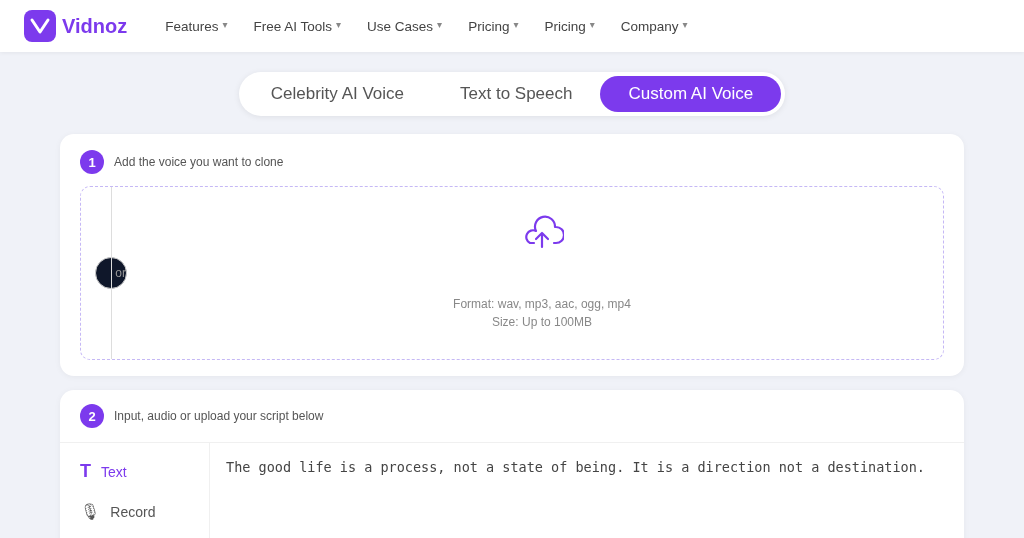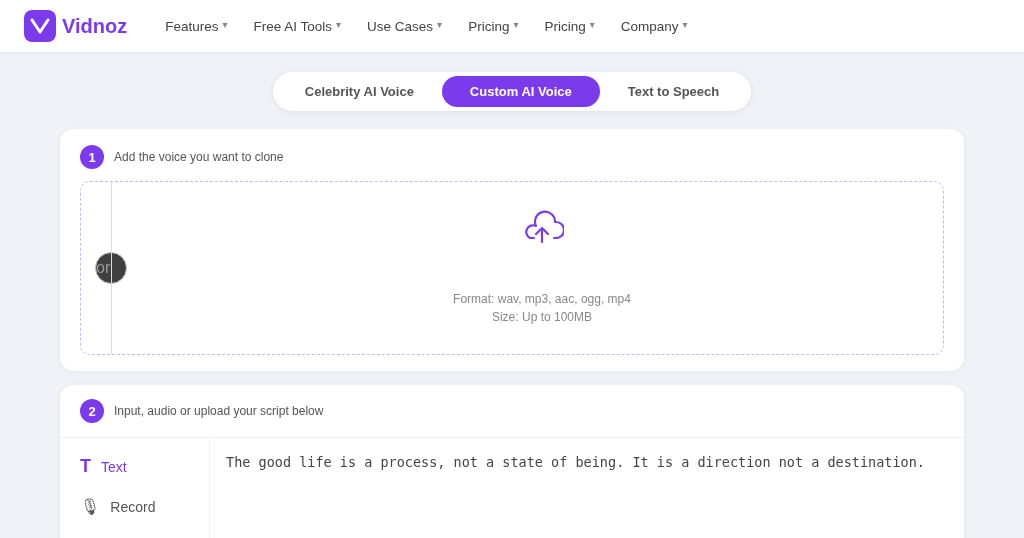--- a/index.html
+++ b/index.html
@@ -76,22 +76,22 @@
       display: flex;
       background: #fff;
       border-radius: 30px;
       padding: 4px;
       gap: 0;
       box-shadow: 0 1px 6px rgba(0,0,0,0.08);
     }
     .tab {
       padding: 8px 28px;
       border-radius: 24px;
-      font-size: 13px;
-      font-weight: 700;
+      font-size: 17px;
+      font-weight: 400;
       cursor: pointer;
       color: #555;
       transition: all 0.2s;
     }
     .tab.active {
       background: #7c3aed;
       color: #fff;
     }
 
     
@@ -160,24 +160,24 @@
       line-height: 1.5;
       margin-top: 28px;
     }
     .or-circle {
       width: 32px;
       height: 32px;
       border: 1.5px solid #ccc;
       border-radius: 50%;
       display: flex;
       align-items: center;
-      justify-content: flex-start;
-      font-size: 16px;
+      justify-content: flex-end;
+      font-size: 12px;
       color: #999;
-      background: #404040;
+      background: #0f172a;
     }
 
     
     .script-section {
       background: #fff;
       border-radius: 14px;
       padding: 0;
       box-shadow: 0 1px 6px rgba(0,0,0,0.05);
       overflow: hidden;
     }
@@ -272,25 +272,25 @@
   </div>
 </nav>
 
 <div class="main">
 
   <div class="tabs-wrapper">
     <div class="tabs">
       <div class="tab">
         <span>Celebrity AI Voice</span>
       </div>
+      <div class="tab">
+        <span>Text to Speech</span>
+      </div>
       <div class="tab active">
         <span>Custom AI Voice</span>
-      </div>
-      <div class="tab">
-        <span>Text to Speech</span>
       </div>
     </div>
   </div>
 
   <div class="section">
     <div class="section-header">
       <div class="step-badge">
         <span>1</span>
       </div>
       <span class="section-label">Add the voice you want to clone</span>

